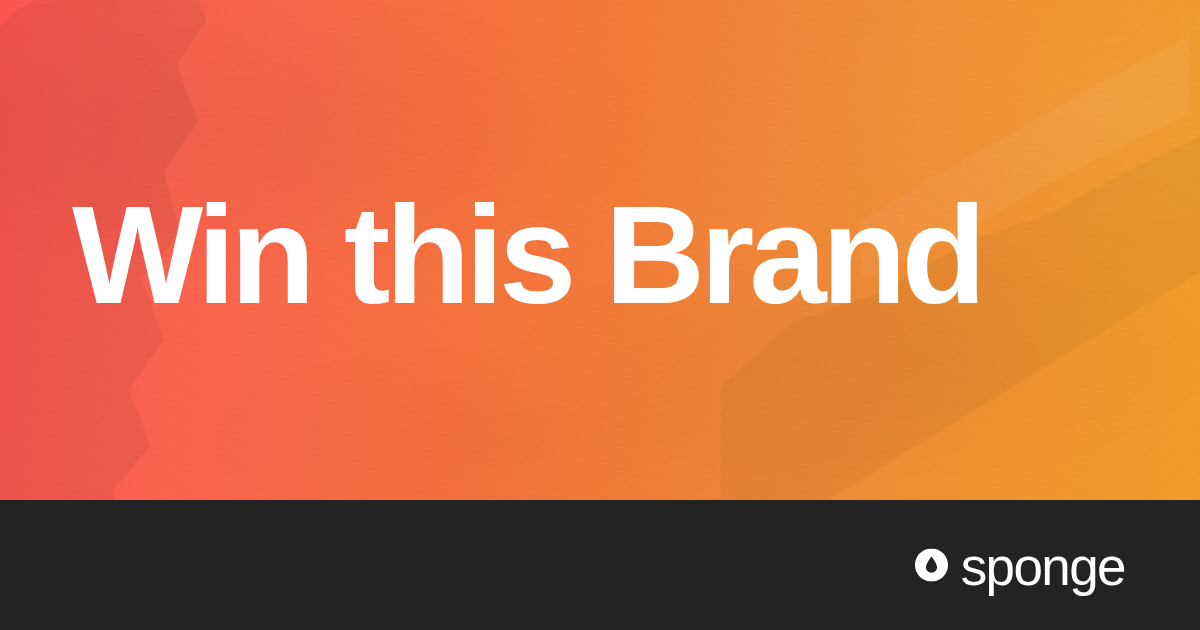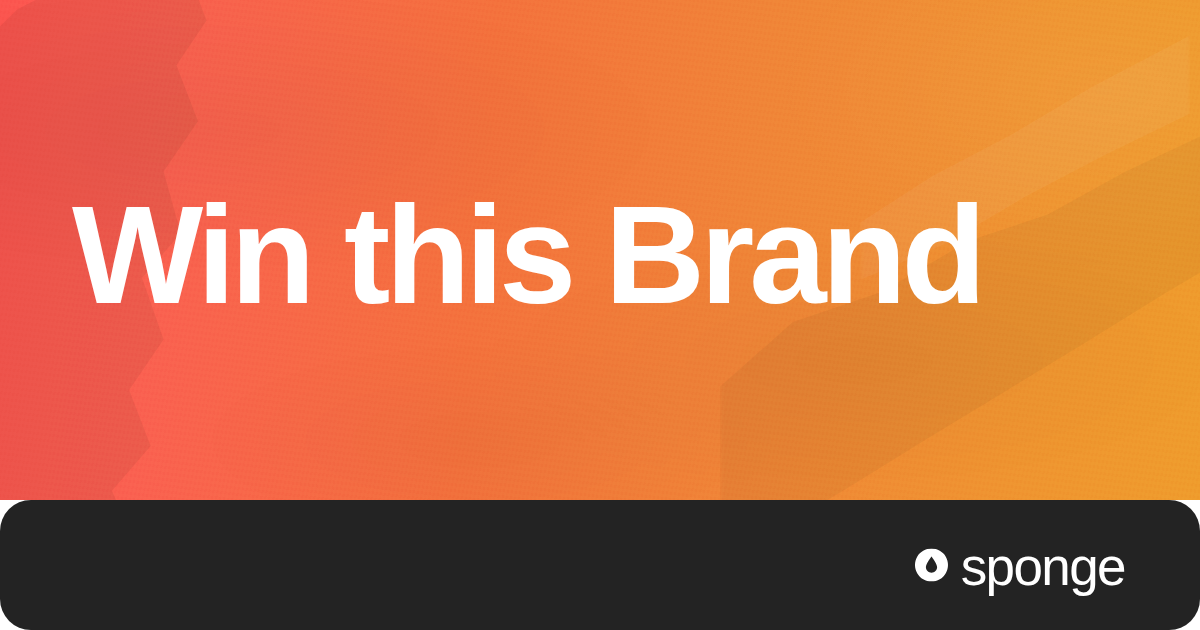--- a/index.html
+++ b/index.html
@@ -117,21 +117,20 @@
   .headline .line{ display:block; }
   .headline .line-2{ margin-top:9px; }
 
   
   .footer{
     position:absolute;
     left:0; top:500px;
     width:1200px;
     height:130px;
     background:#232323;
-    border-radius:31px;
   }
   .logo{
     position:absolute;
     right:75px;
     top:50%;
     transform:translateY(-50%);
     display:flex;
     align-items:center;
     gap:13px;
     text-decoration:none;

